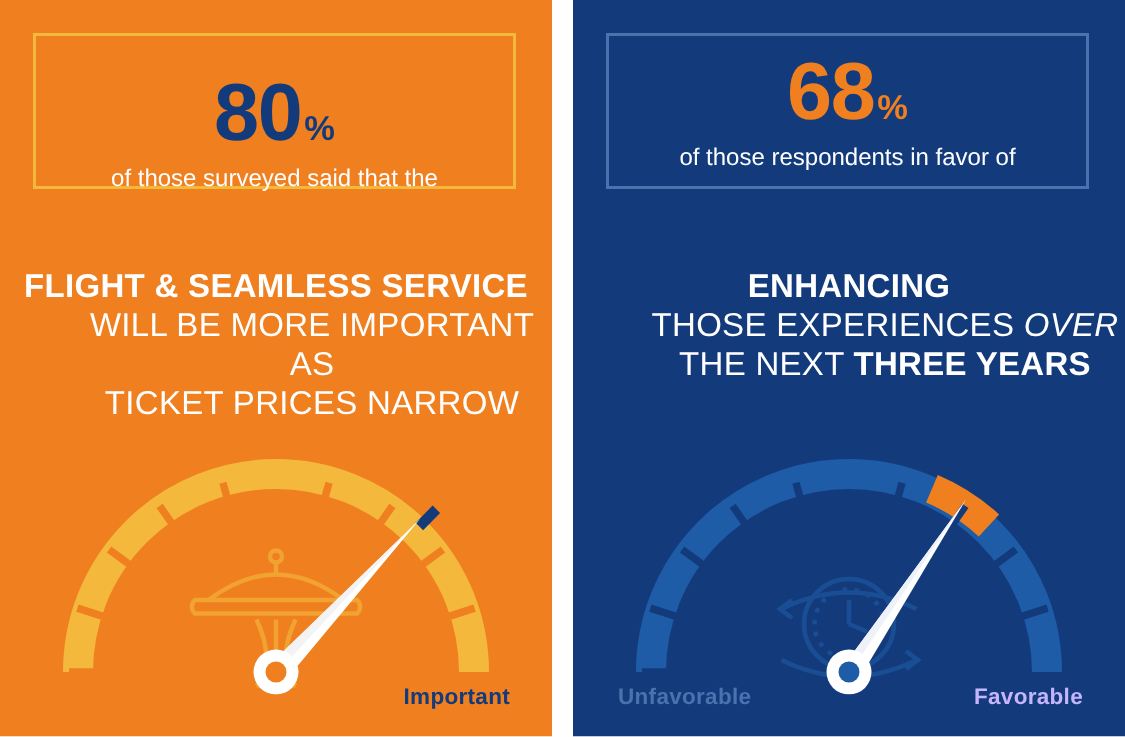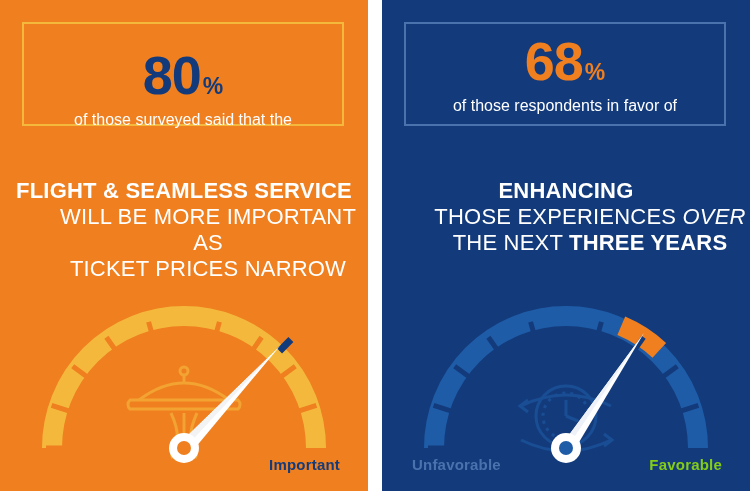--- a/index.html
+++ b/index.html
@@ -112,21 +112,21 @@
     font-size: 15px;
     font-weight: bold;
     letter-spacing: 0.2px;
   }
   .gauge-label.left-lab { left: 30px; }
   .gauge-label.right-lab { right: 28px; }
 
   .panel-left .gauge-label.left-lab { color: #f1a33c; font-weight: bold; }
   .panel-left .gauge-label.right-lab { color: #133b7c; }
   .panel-right .gauge-label.left-lab { color: #4a72ad; }
-  .panel-right .gauge-label.right-lab { color: #84cc16; }
+  .panel-right .gauge-label.right-lab { color: #c4b5fd; }
 </style>
 </head>
 <body>
 
 <div class="infographic">
 
   <div class="panel panel-left">
 
     <div class="stat-box">
       <div class="stat-number-row">

